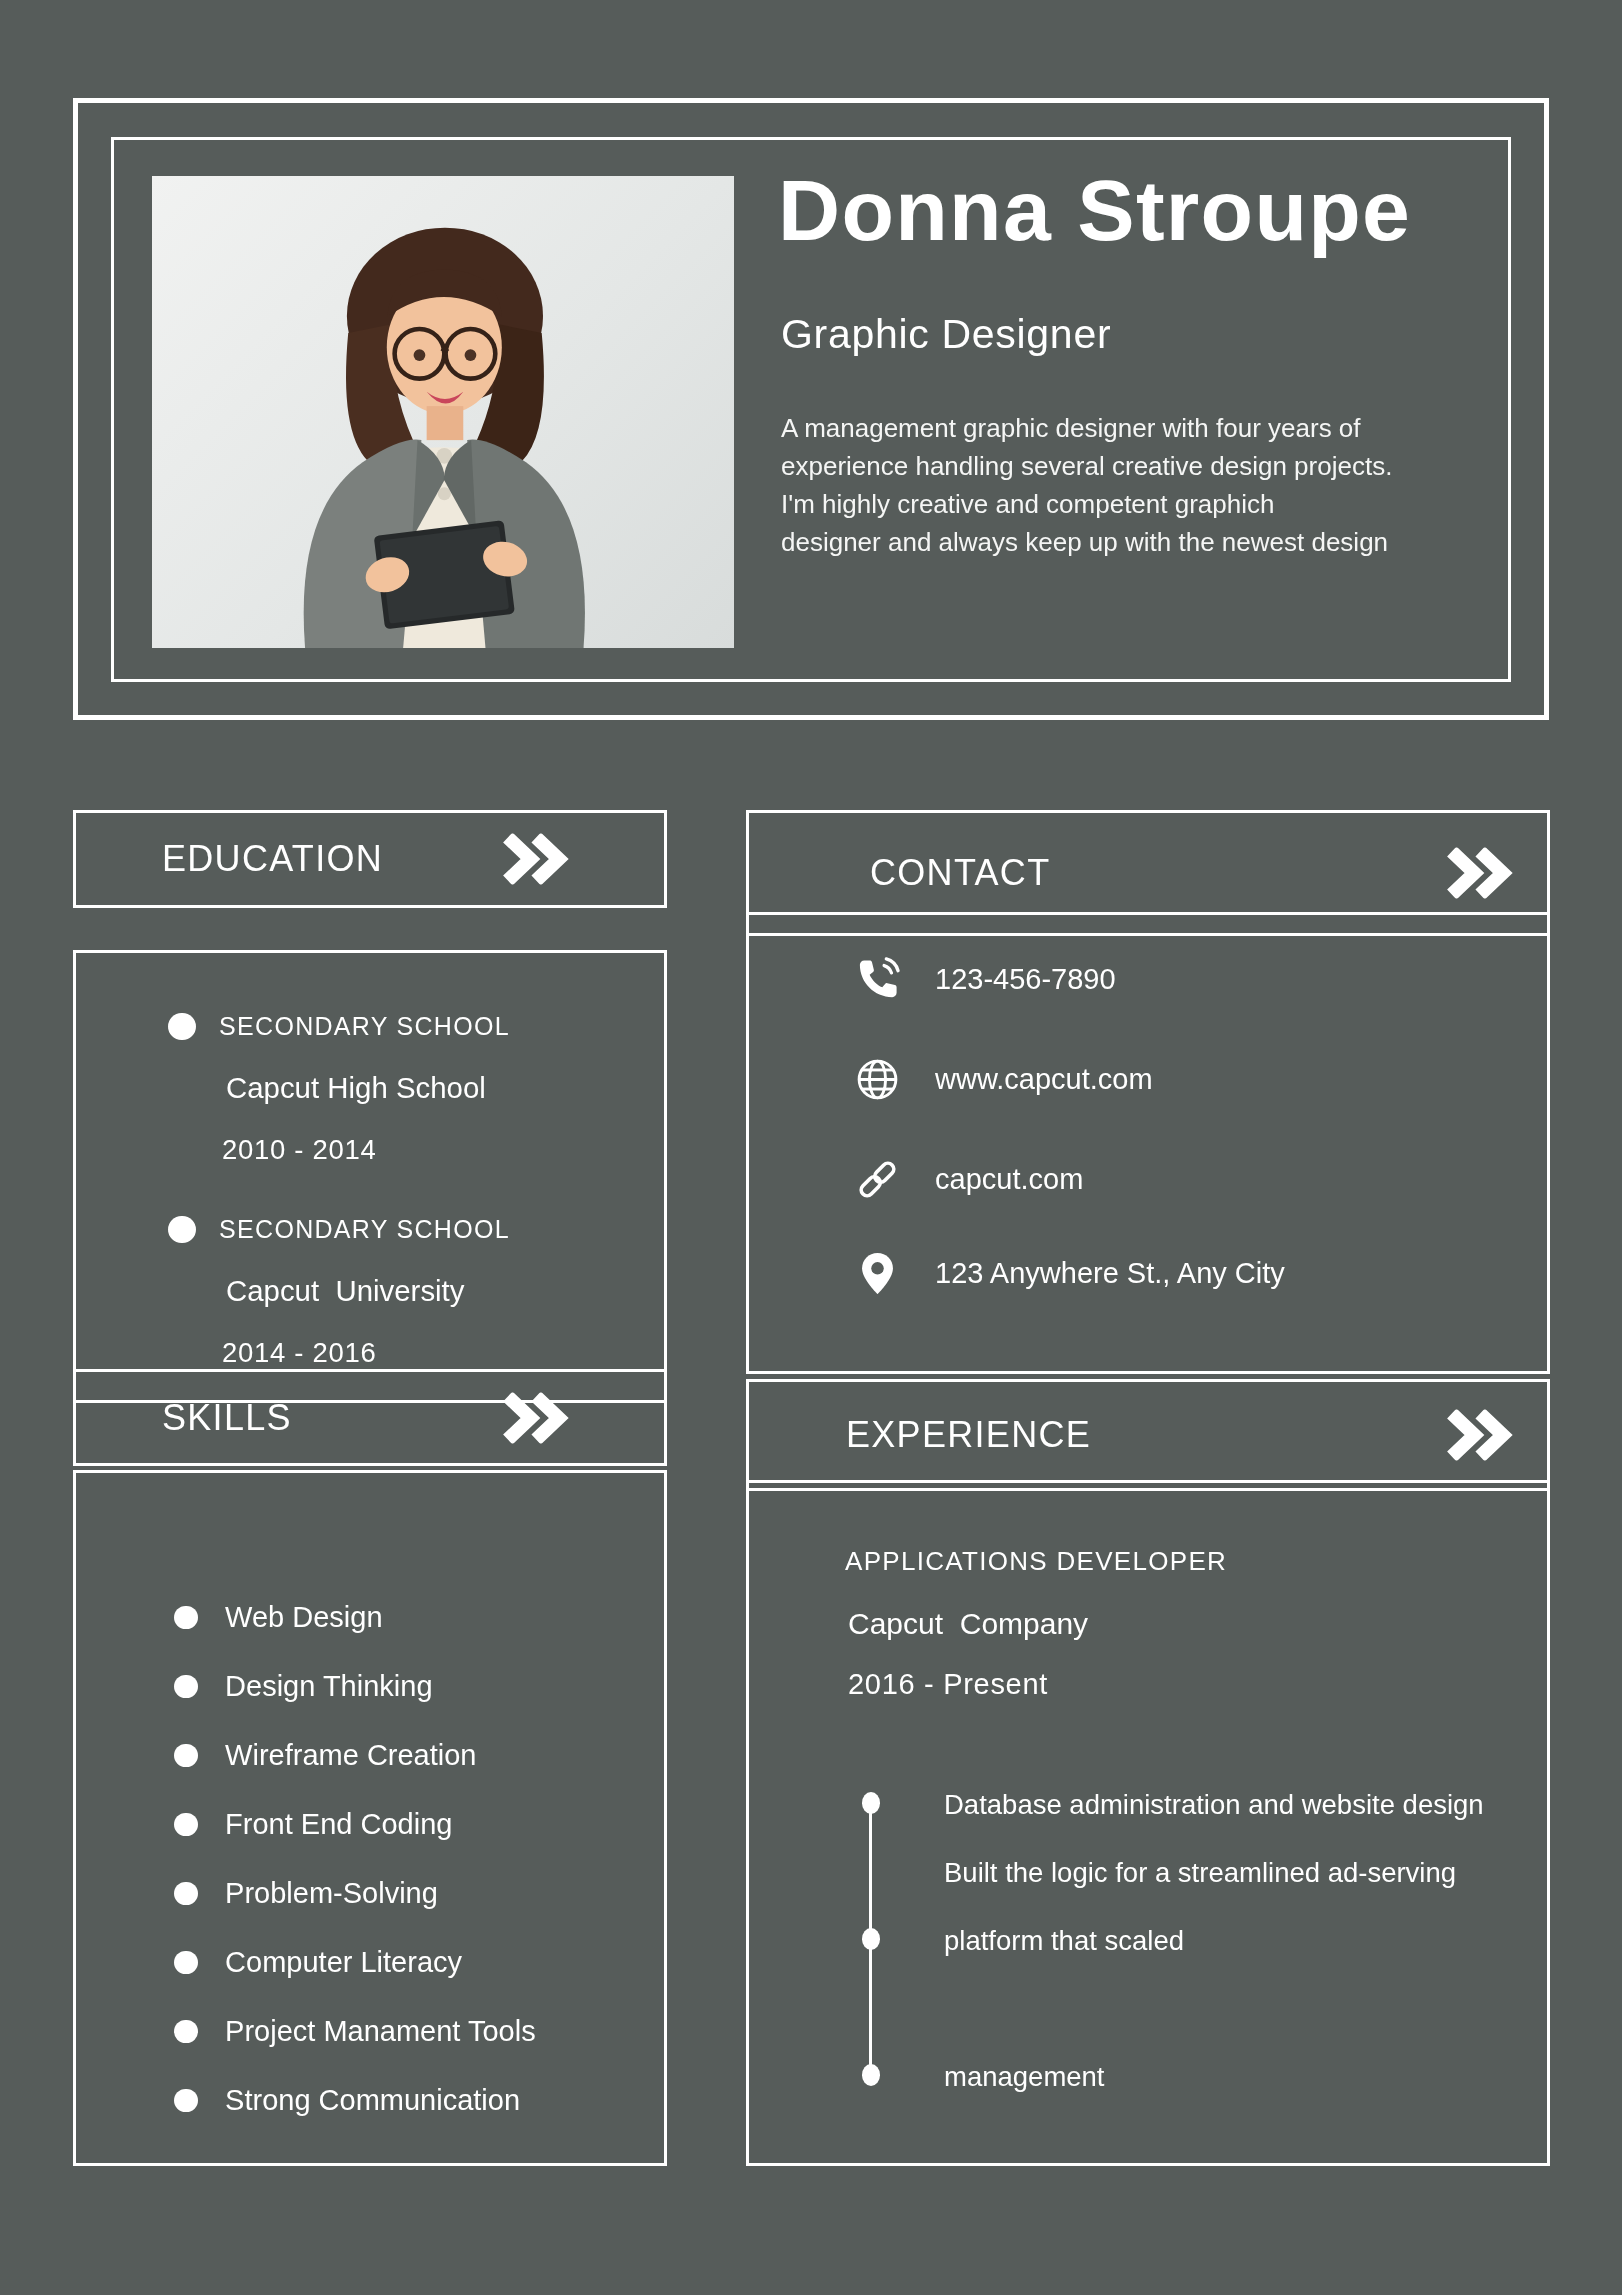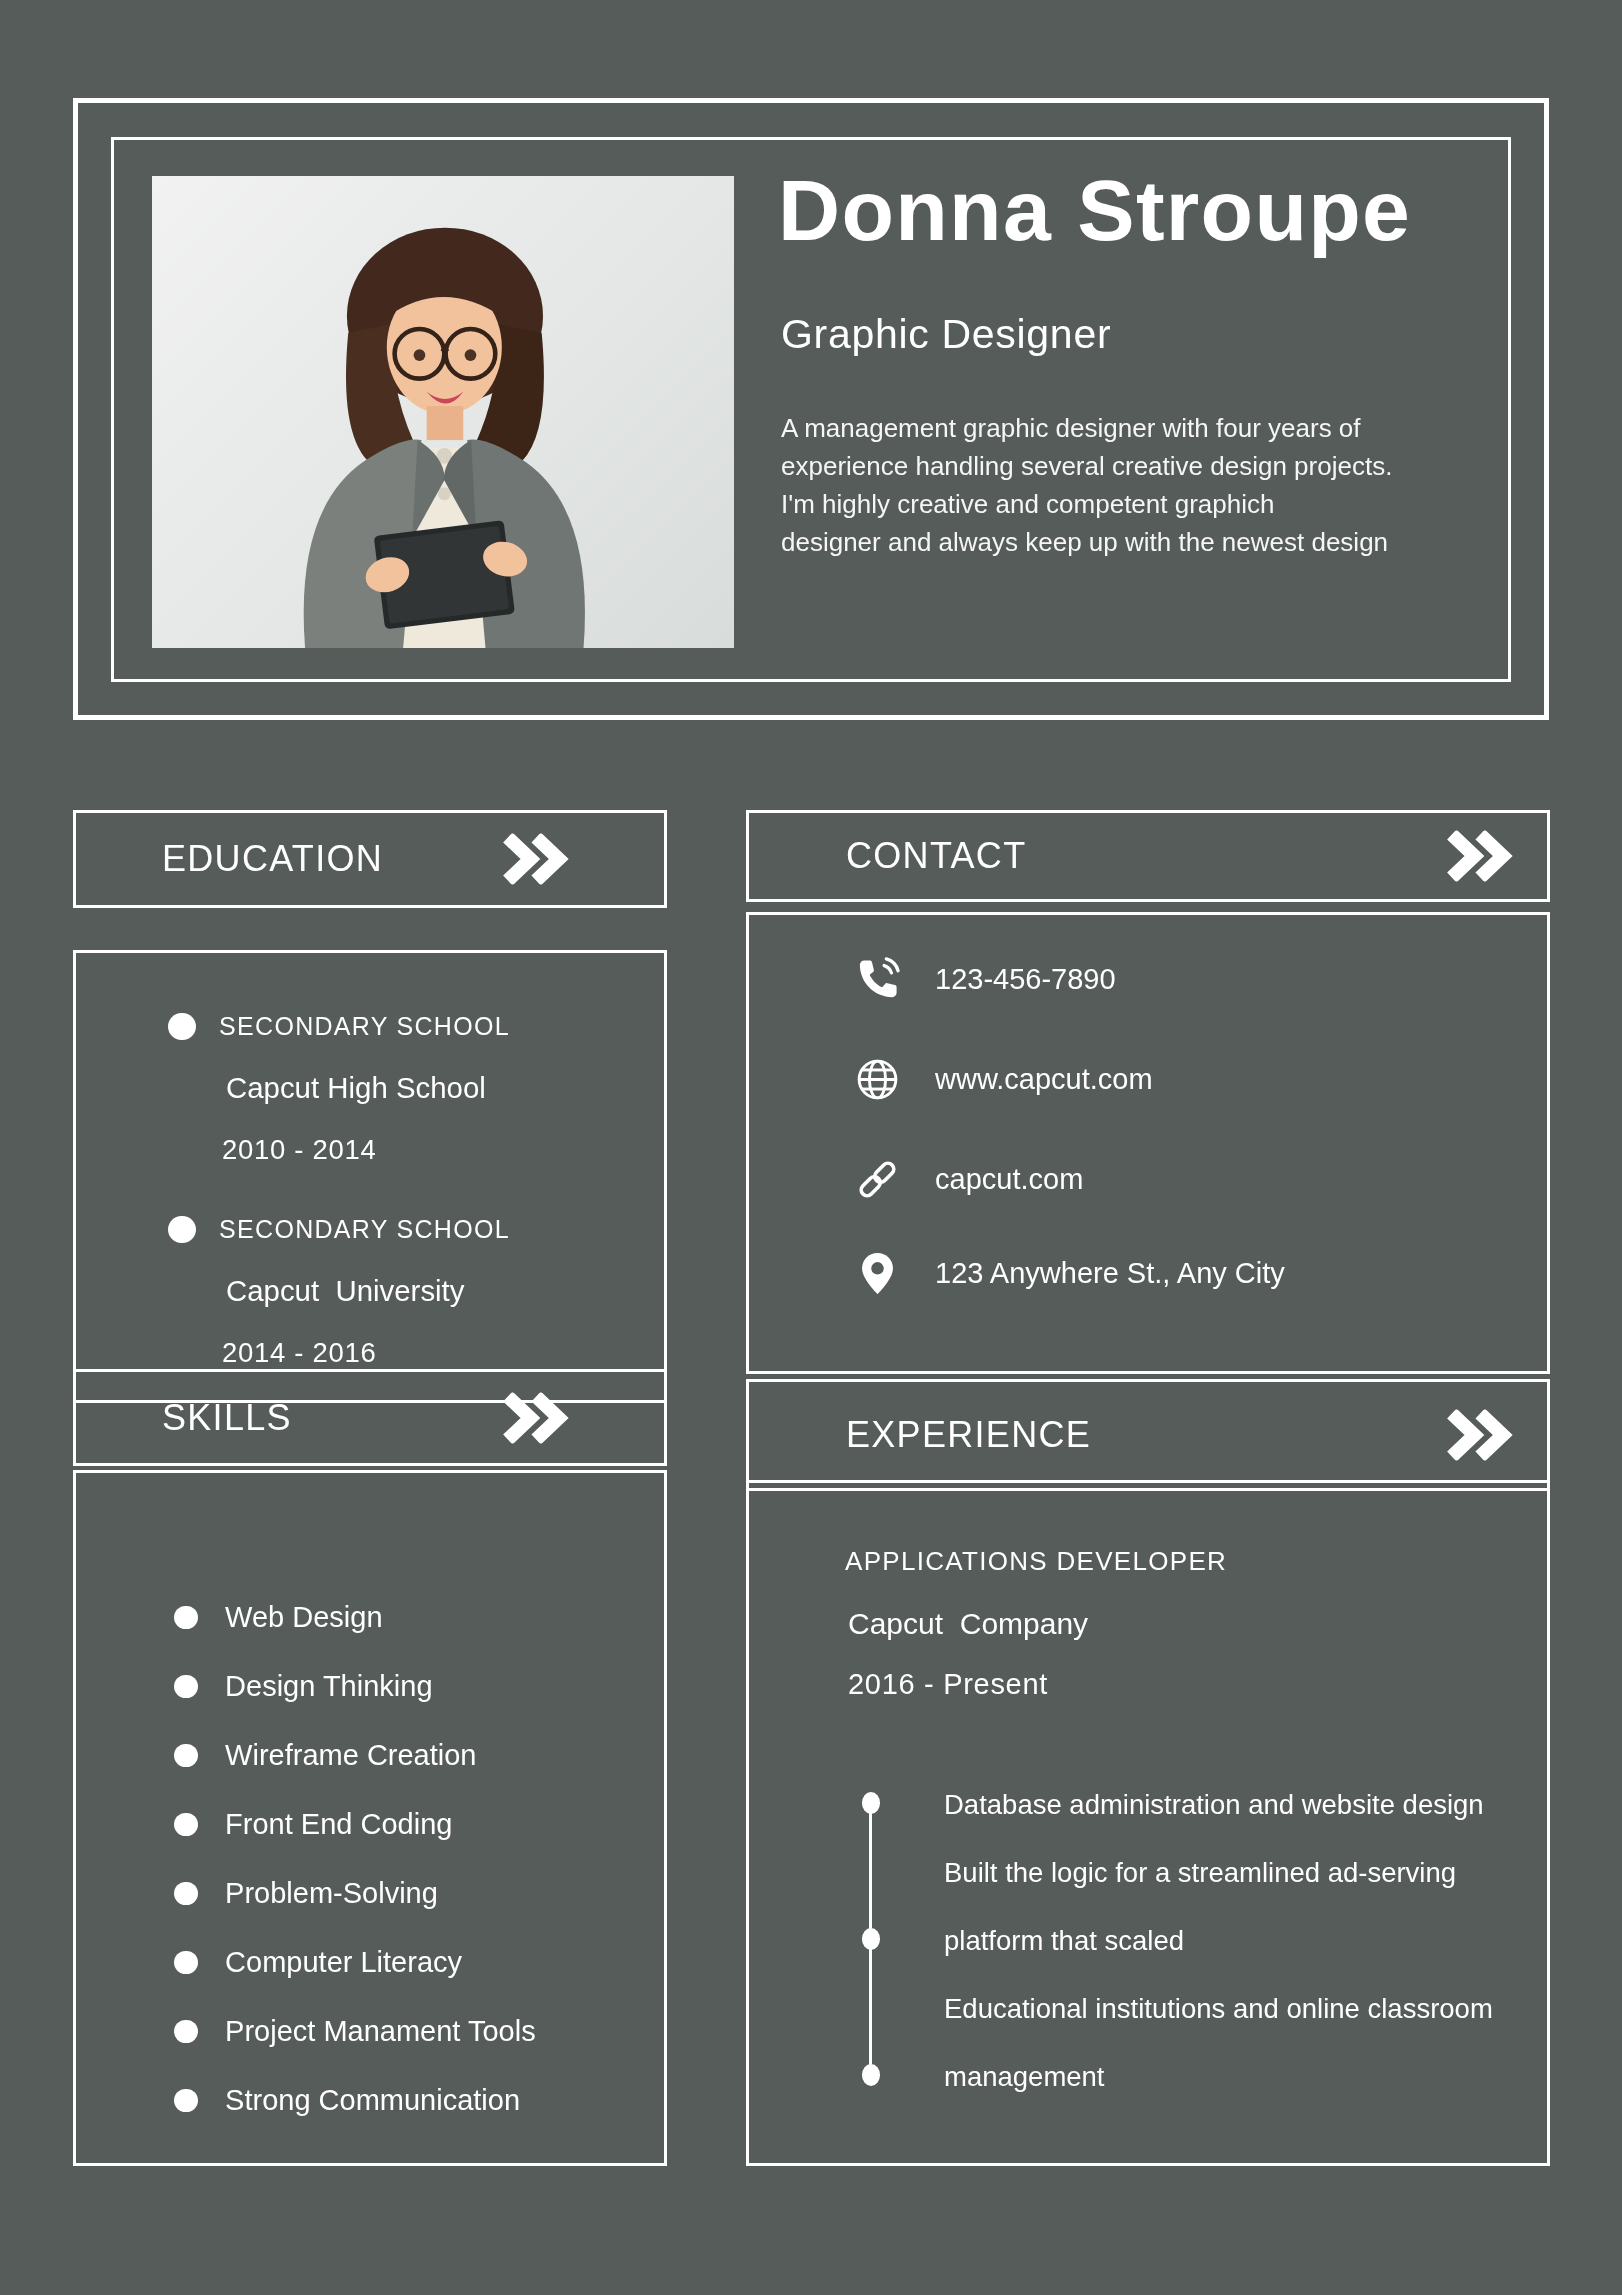--- a/index.html
+++ b/index.html
@@ -25,21 +25,21 @@
   .box{position:absolute;border:3.9px solid #ffffff;box-sizing:border-box;}
   .hdr{display:flex;align-items:center;}
   .hdr-label{font-size:36px;letter-spacing:1.3px;font-weight:400;}
   .chevron{position:absolute;top:50%;transform:translateY(-50%);}
   .col-l .hdr-label{margin-left:86px;}
   .col-r .hdr-label{margin-left:97px;}
   .col-l .chevron{right:95px;}
   .col-r .chevron{right:34px;}
   
   #edu-hdr{left:73px;top:810px;width:594px;height:98px;}
-  #con-hdr{left:746px;top:810px;width:804px;height:92px;}
+  #con-hdr{left:746px;top:810px;width:804px;height:126px;padding-left:24px;}
   #skl-hdr{left:73px;top:1369px;width:594px;height:97px;}
   #exp-hdr{left:746px;top:1379px;width:804px;height:112px;}
   
   #edu-box{left:73px;top:950px;width:594px;height:453px;}
   #con-box{left:746px;top:912px;width:804px;height:462px;}
   #skl-box{left:73px;top:1470px;width:594px;height:696px;}
   #exp-box{left:746px;top:1480px;width:804px;height:686px;text-decoration:underline;}
   
   .edu-item{position:absolute;left:92px;right:26px;}
   #edu-item-0{top:59px;}
@@ -275,18 +275,17 @@
     <div class="exp-dates">2016 - Present</div>
 
     <div class="timeline-line"></div>
     <span id="tld-0" class="tl-dot"></span>
     <span id="tld-1" class="tl-dot"></span>
     <span id="tld-2" class="tl-dot"></span>
 
     <div id="tl-0" class="tl-row">Database administration and website design</div>
     <div id="tl-1" class="tl-row">Built the logic for a streamlined ad-serving</div>
     <div id="tl-2" class="tl-row">platform that scaled</div>
-    <div id="tl-3" class="tl-row">Educational institutions and online classroom</div>
     <div id="tl-4" class="tl-row">management</div>
   </div>
 
 </div>
 
 
 </body></html>

